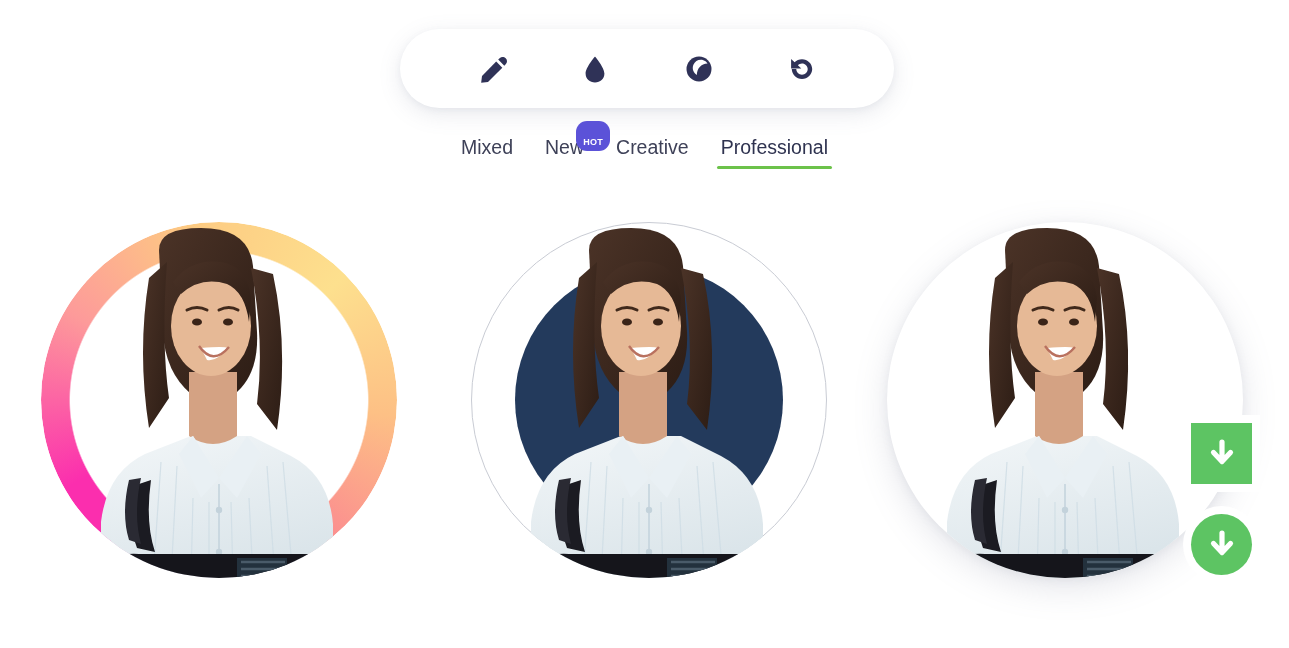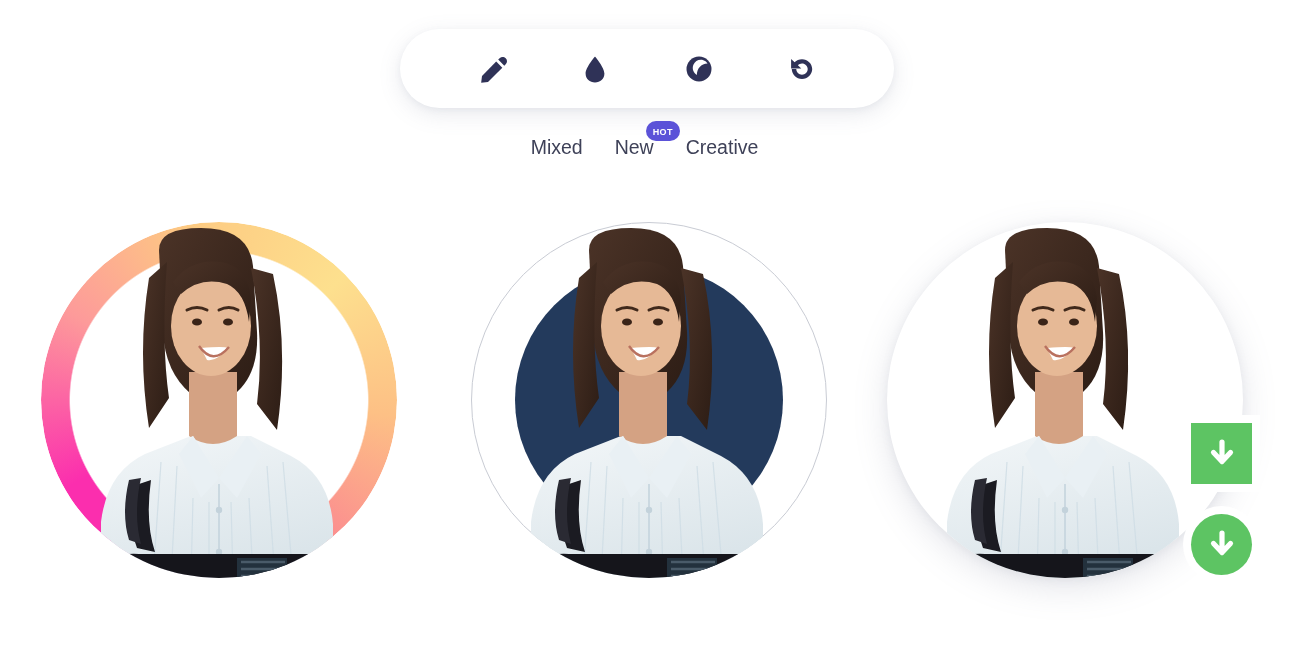--- a/index.html
+++ b/index.html
@@ -87,21 +87,21 @@
   .hot-badge {
     position: absolute;
     top: -17px;
     right: -22px;
     background: #5b52d8;
     color: #ffffff;
     font-size: 9px;
     font-weight: bold;
     letter-spacing: 0.3px;
     line-height: 1;
-    padding: 7px 7px 4px 7px;
+    padding: 17px 7px 4px 7px;
     border-radius: 11px;
     z-index: 3;
   }
 
   
   .results {
     position: absolute;
     left: 0;
     top: 215px;
     width: 1289px;
@@ -283,20 +283,23 @@
 
   <button class="tab">
     <span>New</span>
     <span class="hot-badge">HOT</span>
   </button>
 
   <button class="tab">
     <span>Creative</span>
   </button>
 
+  <button class="tab active">
+    <span>Professional</span>
+  </button>
 
 </div>
 
 <div class="results">
 
   <div class="card card-1">
     <div class="ring-gradient"></div>
     <div class="portrait">
       <svg width="356" height="356" viewBox="0 0 356 356">
         <defs>

